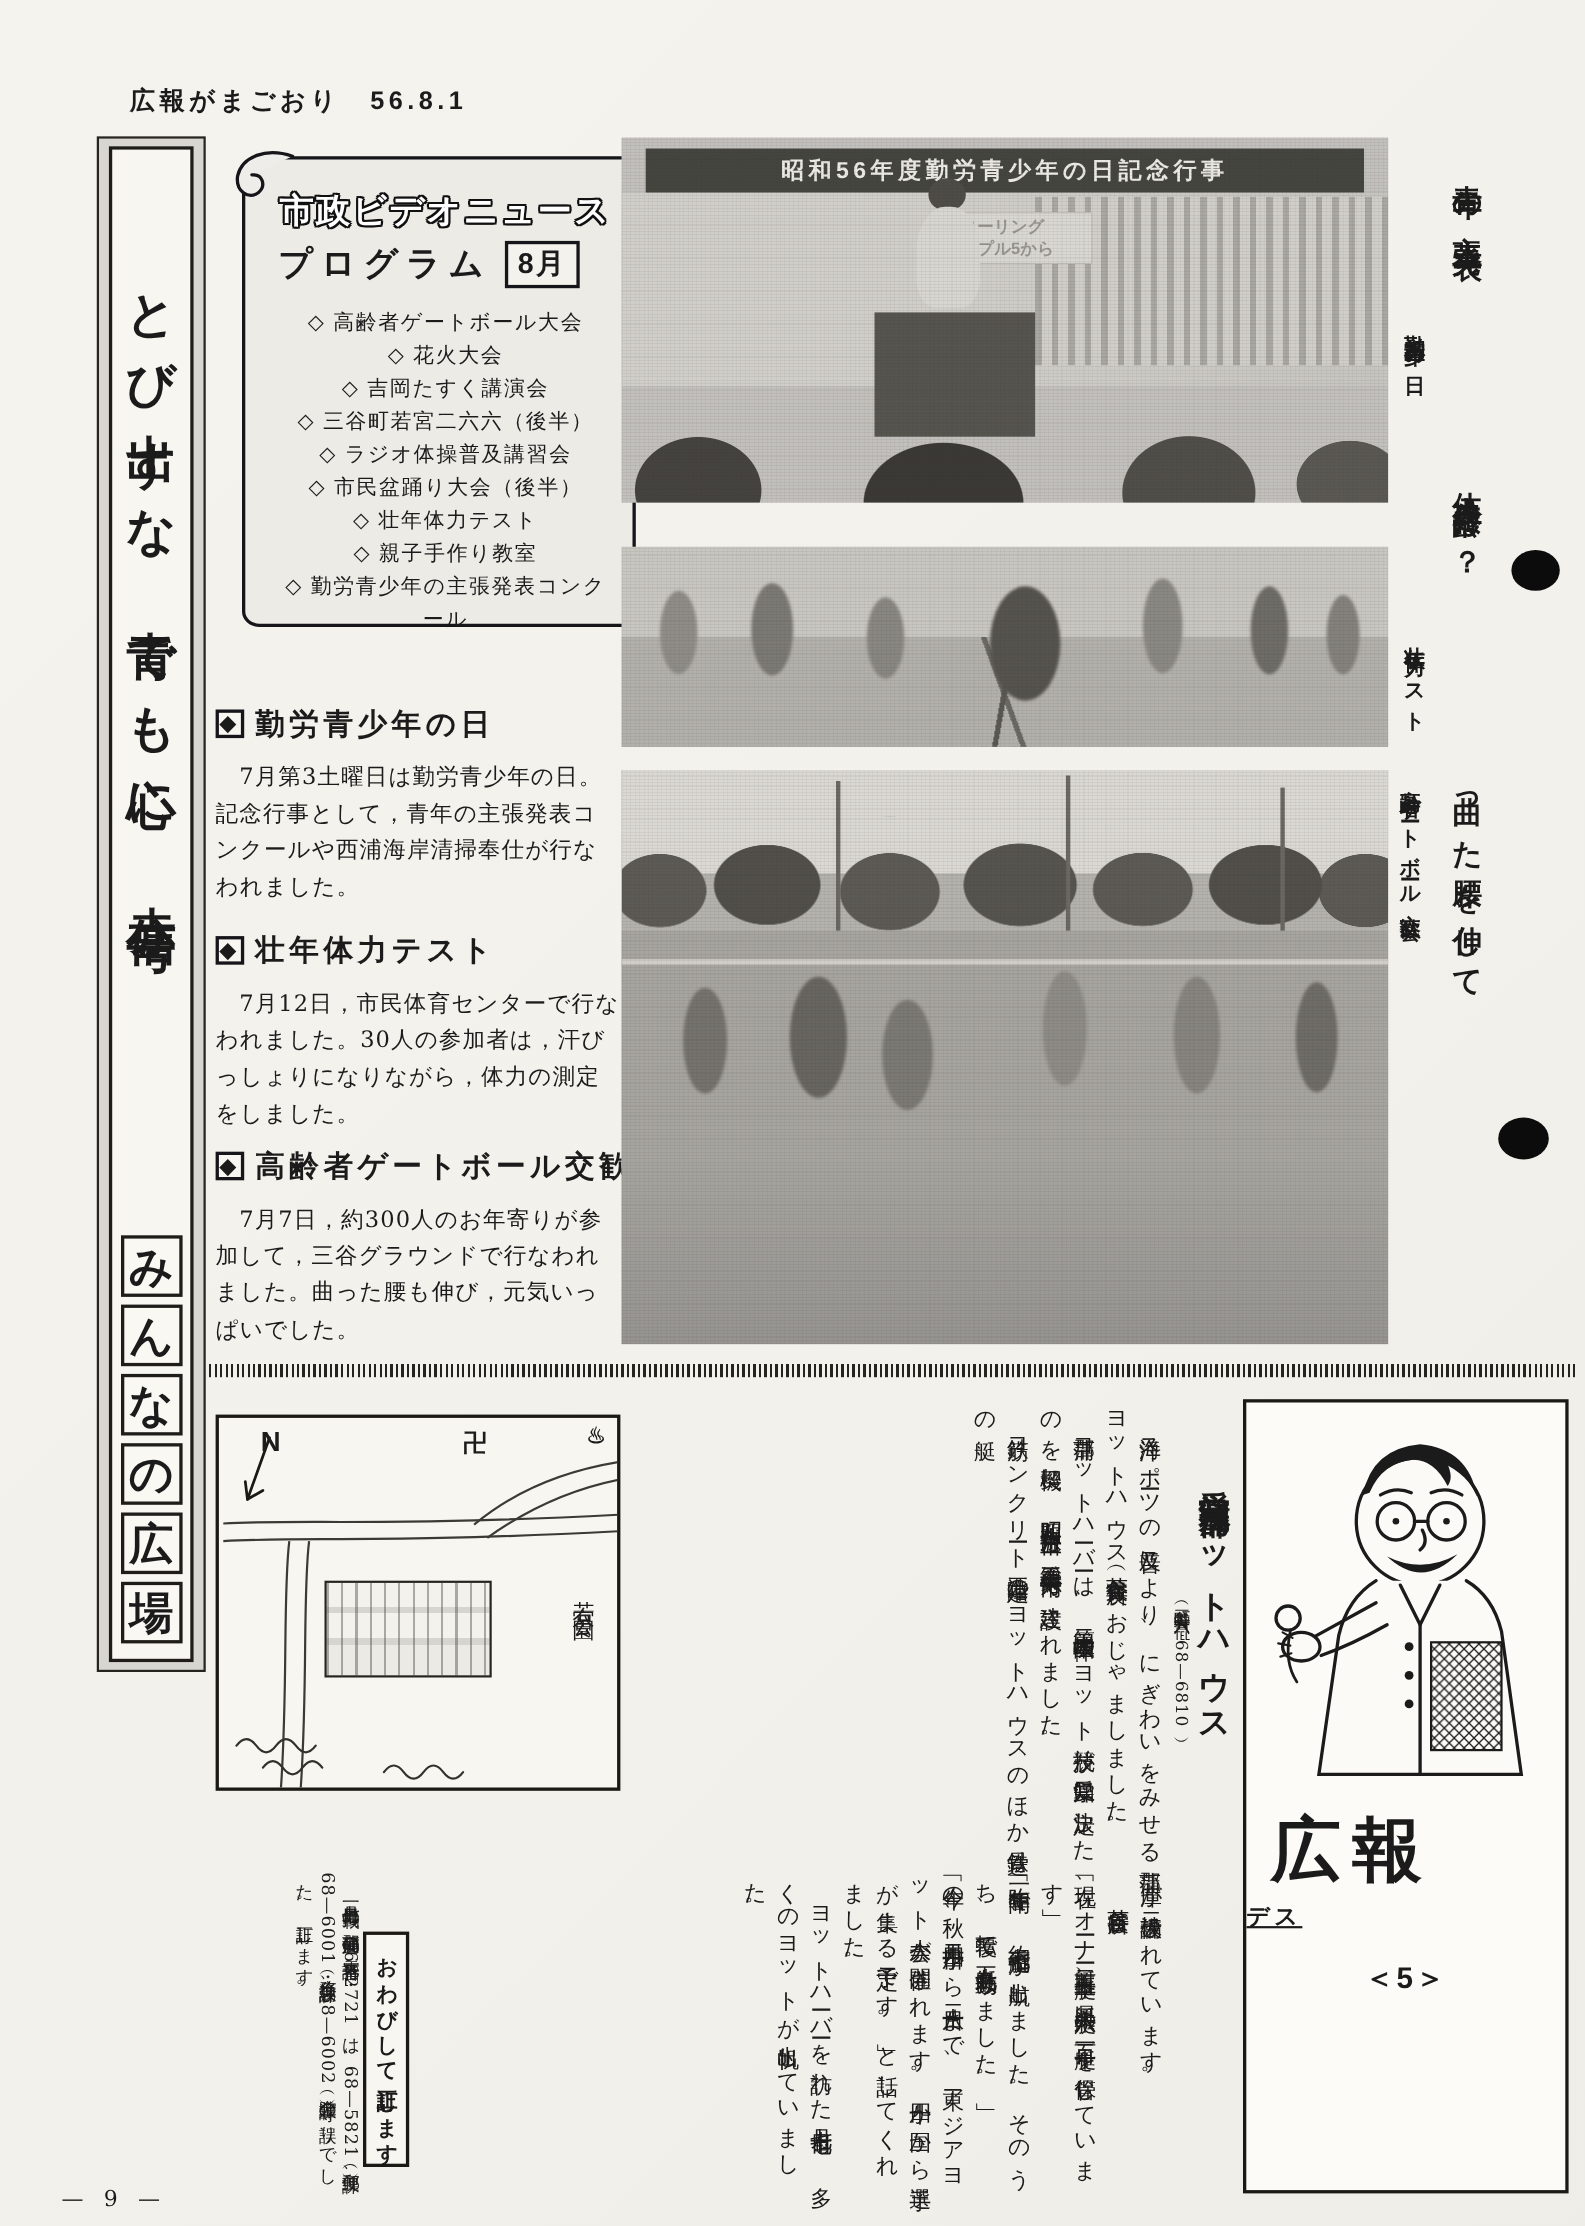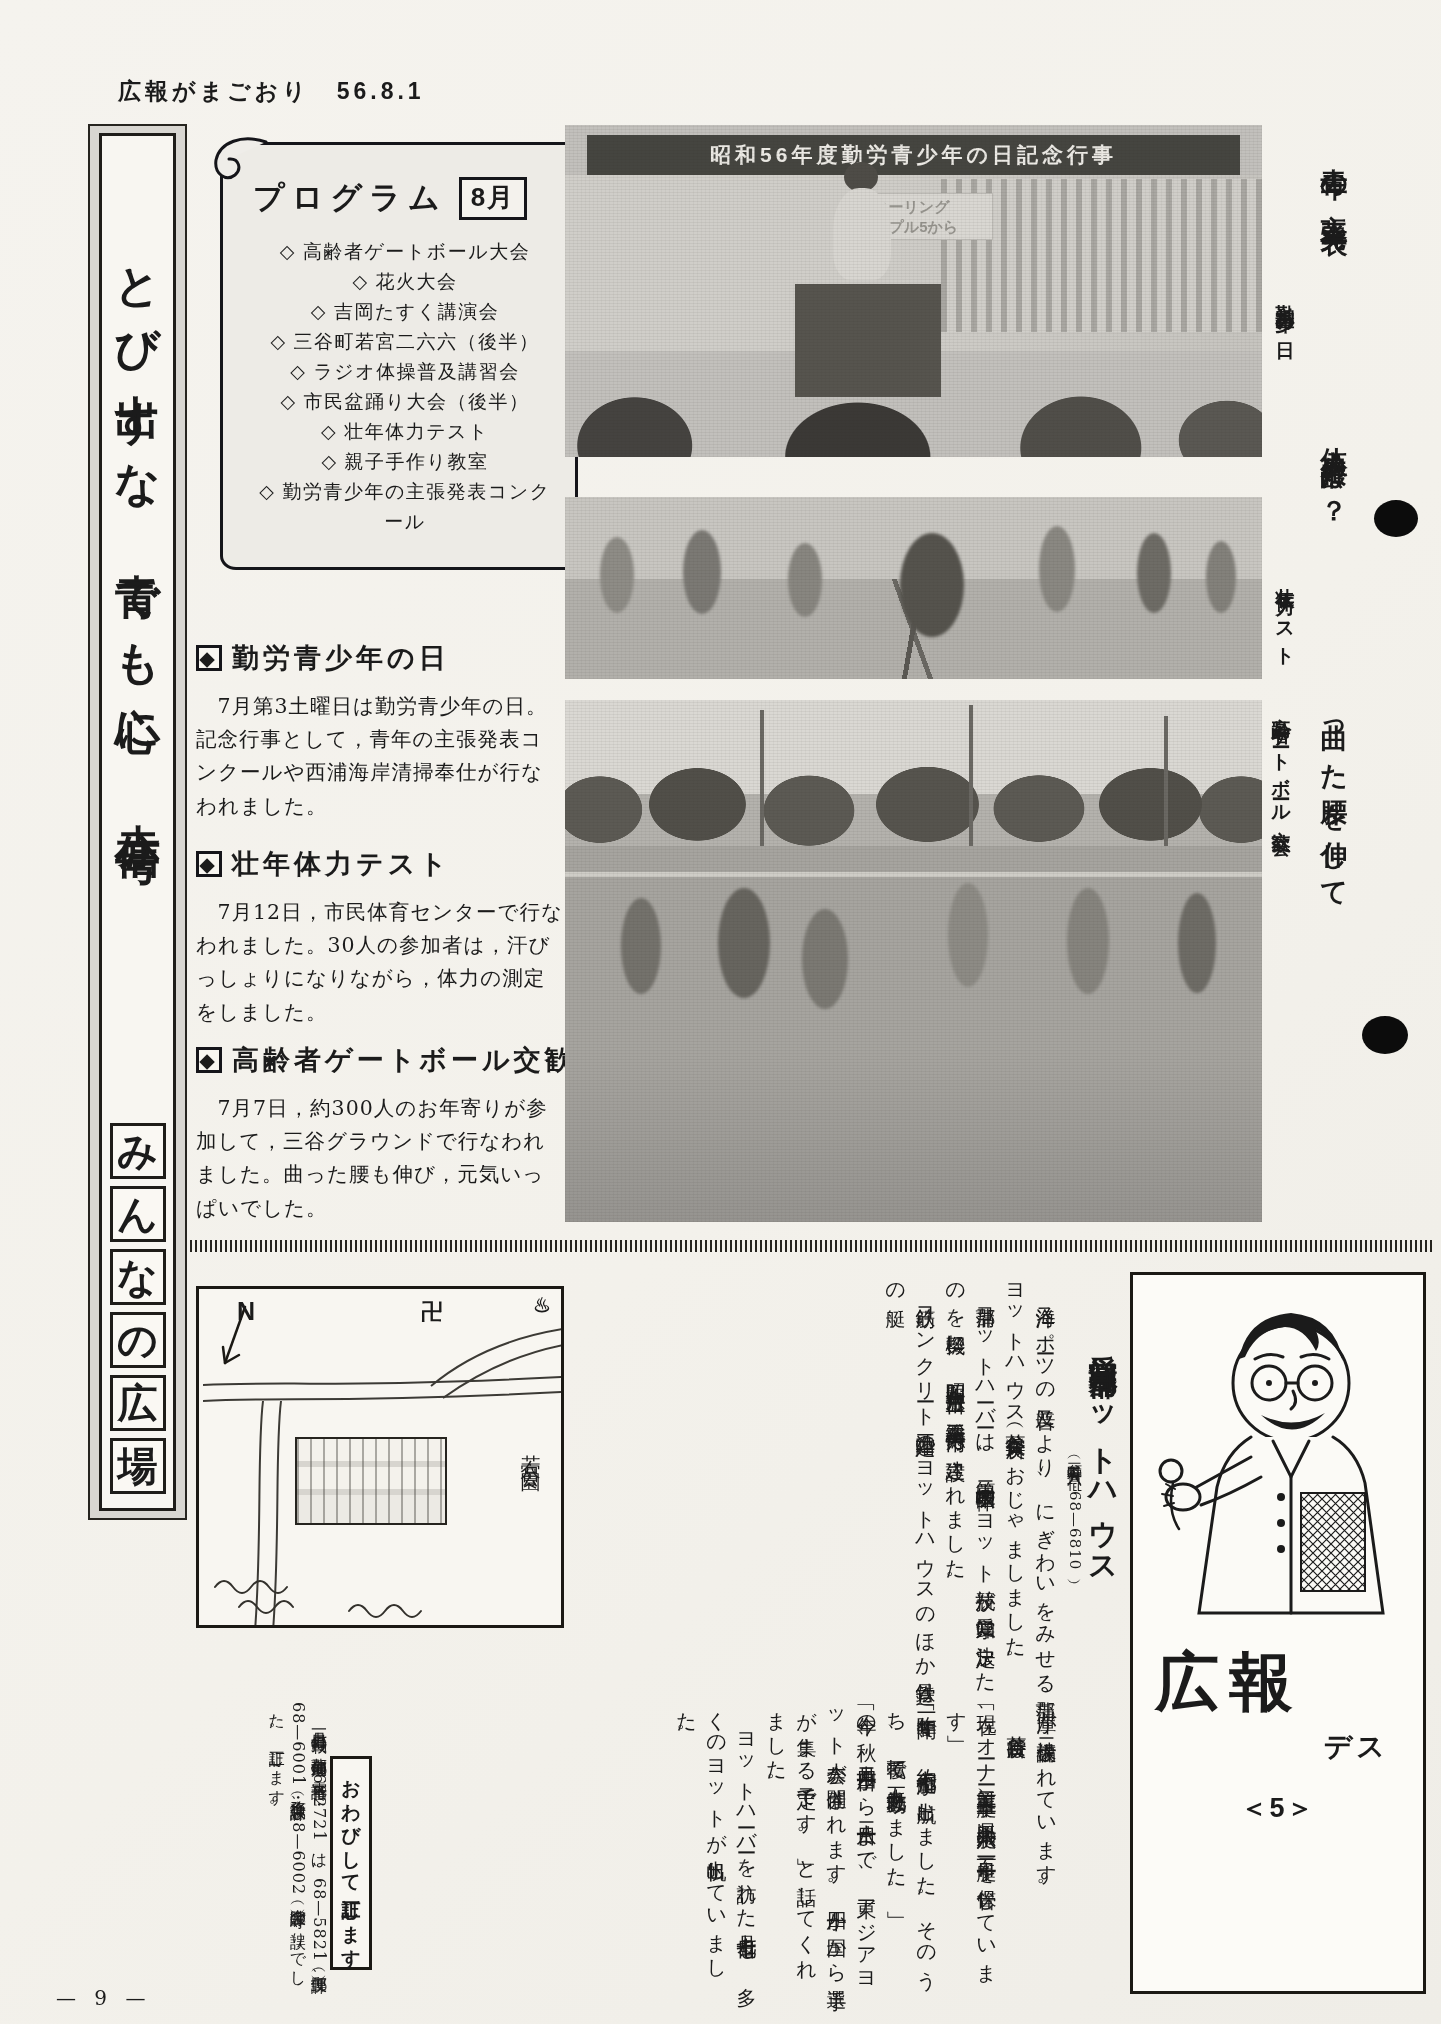--- a/index.html
+++ b/index.html
@@ -84,21 +84,21 @@
   
   .corr-title { position:absolute; border:3px solid #1b1914; background:#f8f6f1;
     writing-mode:vertical-rl; font-weight:bold; font-size:19px; letter-spacing:2px;
     display:flex; align-items:center; justify-content:center; padding:6px 4px; }
   .corr-body { position:absolute; writing-mode:vertical-rl; white-space:pre-line;
     font-size:16px; line-height:1.32; letter-spacing:1px; }
 
   
   .koho { border:3px solid #1b1914; background:#fcfbf7; overflow:hidden; }
   .koho-big { font-weight:bold; font-size:64px; letter-spacing:10px; margin:6px 0 0 22px; }
-  .koho-small { font-weight:bold; font-size:28px; letter-spacing:4px; text-align:right; margin:2px 34px 0 0; }
+  .koho-small { font-weight:bold; font-size:21px; letter-spacing:4px; text-align:left; margin:2px 34px 0 0;text-decoration:underline; }
   .koho-greet { font-weight:bold; font-size:34px; letter-spacing:2px; text-align:center; margin-top:26px; }
   .koho-page { font-size:27px; font-weight:bold; text-align:center; margin-top:24px; letter-spacing:2px; }
 
   .pagenum { font-size:20px; letter-spacing:6px; }
 </style>
 </head>
 <body>
 
 <div id="page">
 
@@ -119,20 +119,21 @@
           <div class="go">広</div>
           <div class="go">場</div>
         </div>
     </div>
   </div>
 
   <div class="abs scroll" style="left:220px; top:142px; width:358px; height:428px;">
     <svg width="64" height="54" style="position:absolute; left:-15px; top:-13px;">
       <path d="M58 10 C 34 2, 12 10, 8 28 C 6 42, 18 50, 27 43 C 34 37, 31 26, 21 27" fill="#efede9" stroke="#15151a" stroke-width="3" stroke-linecap="round"></path>
     </svg>
+    <div class="vtitle go">市政ビデオニュース</div>
     <div class="vsub go">
       <span>プログラム</span><span class="vbadge">8月</span>
     </div>
     <div class="vlist mi">
         <div><span class="dia">◇</span><span>高齢者ゲートボール大会</span></div>
         <div><span class="dia">◇</span><span>花火大会</span></div>
         <div><span class="dia">◇</span><span>吉岡たすく講演会</span></div>
         <div><span class="dia">◇</span><span>三谷町若宮二六六（後半）</span></div>
         <div><span class="dia">◇</span><span>ラジオ体操普及講習会</span></div>
         <div><span class="dia">◇</span><span>市民盆踊り大会（後半）</span></div>

